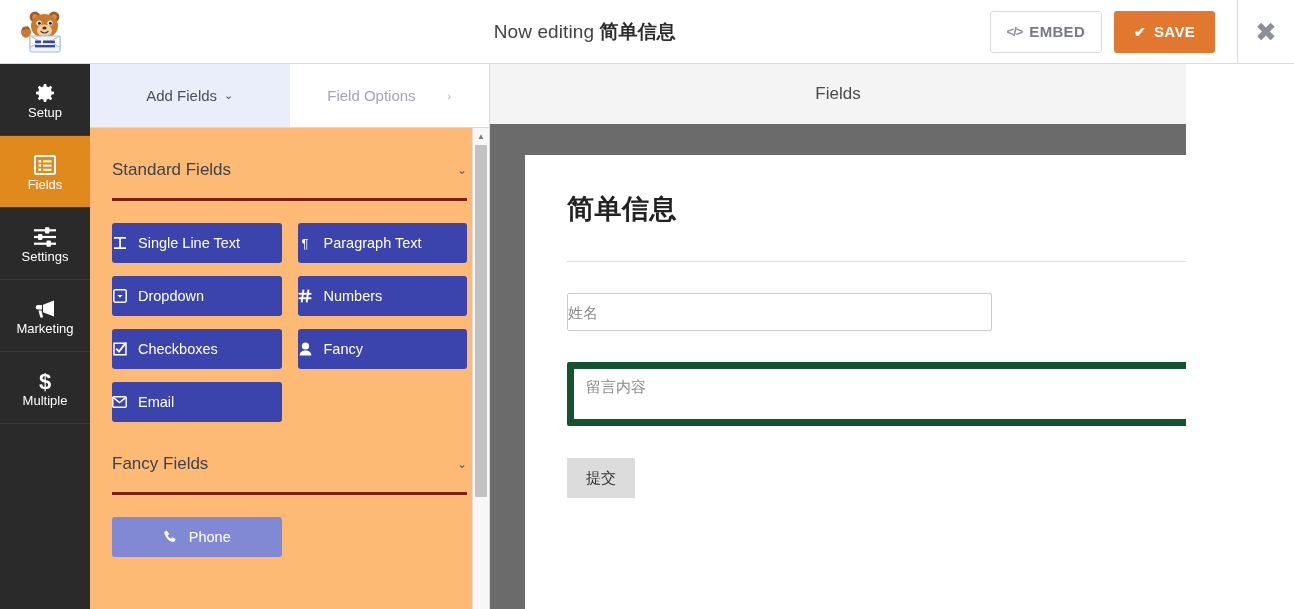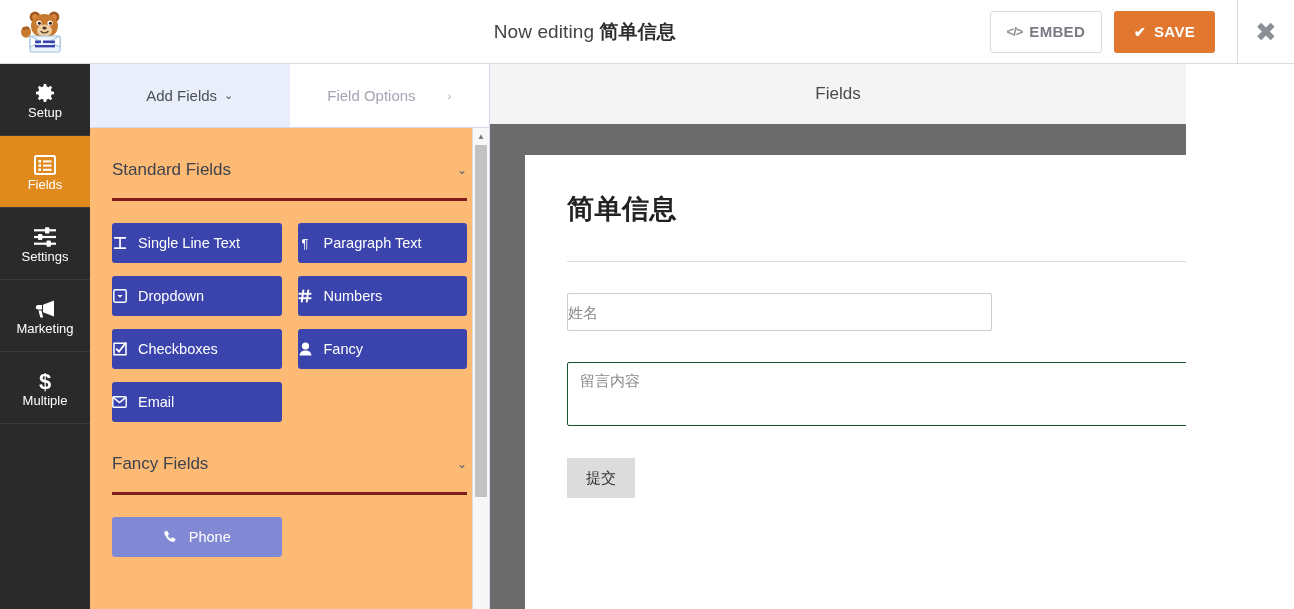--- a/index.html
+++ b/index.html
@@ -304,21 +304,21 @@
     font-size: 15px;
     color: #8a8a8a;
     background: #ffffff;
     font-family: "Liberation Sans", "DejaVu Sans", sans-serif;
   }
   .ff-input::placeholder { color: #8a8a8a; opacity: 1; }
 
   .ff-textarea {
     width: 652px;
     height: 64px;
-    border: 1px solid #14532d;
+    border: 7px solid #14532d;
     border-radius: 2px;
     padding: 9px 12px;
     font-size: 15px;
     color: #8a8a8a;
     resize: none;
     background: #ffffff;
     font-family: "Liberation Sans", "DejaVu Sans", sans-serif;
   }
   .ff-textarea::placeholder { color: #8a8a8a; opacity: 1; }
 

